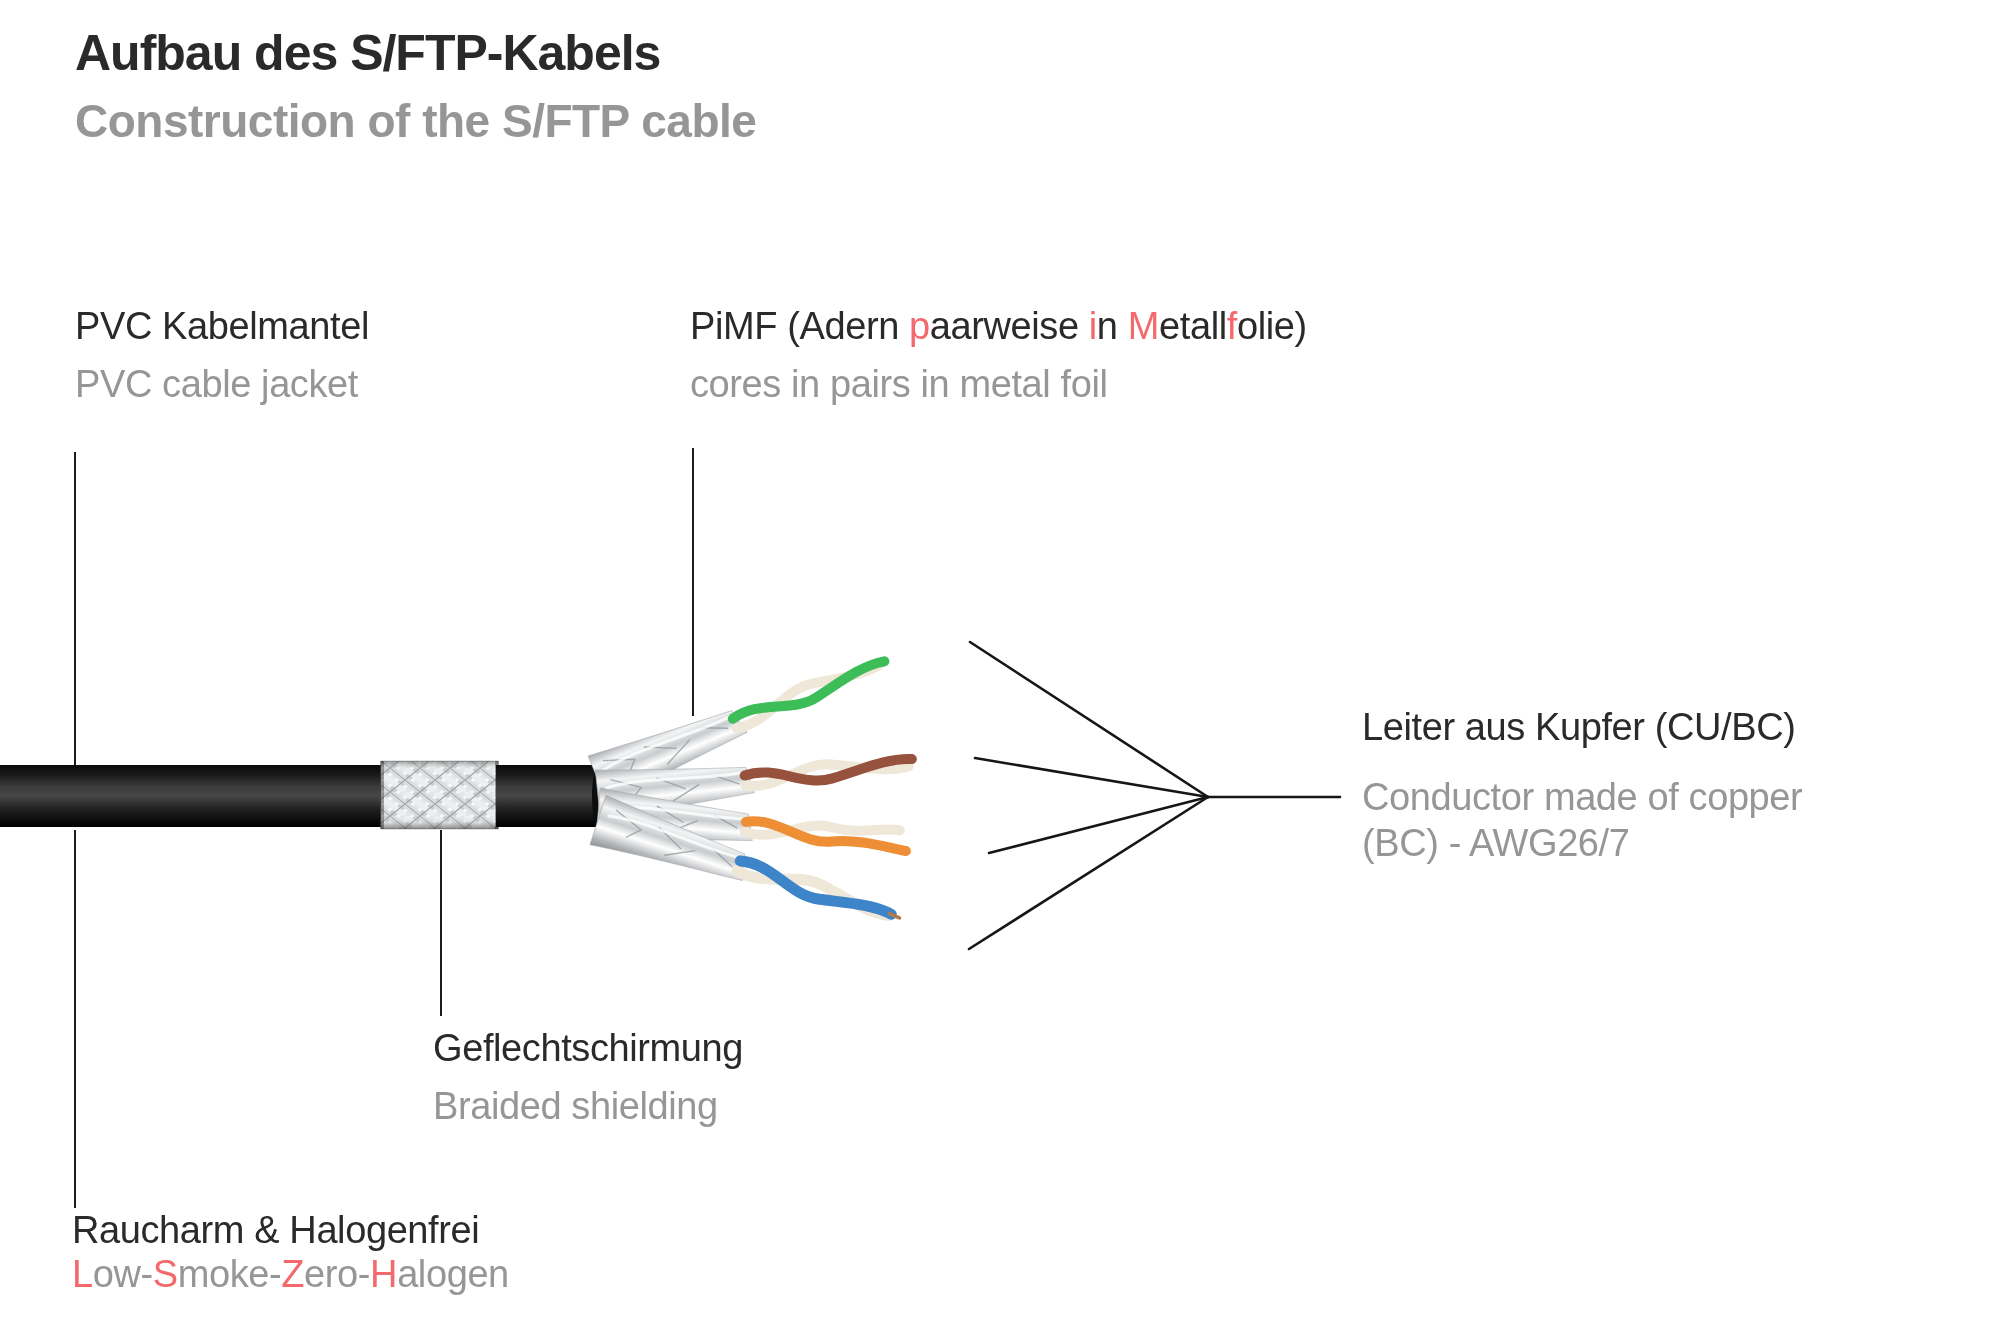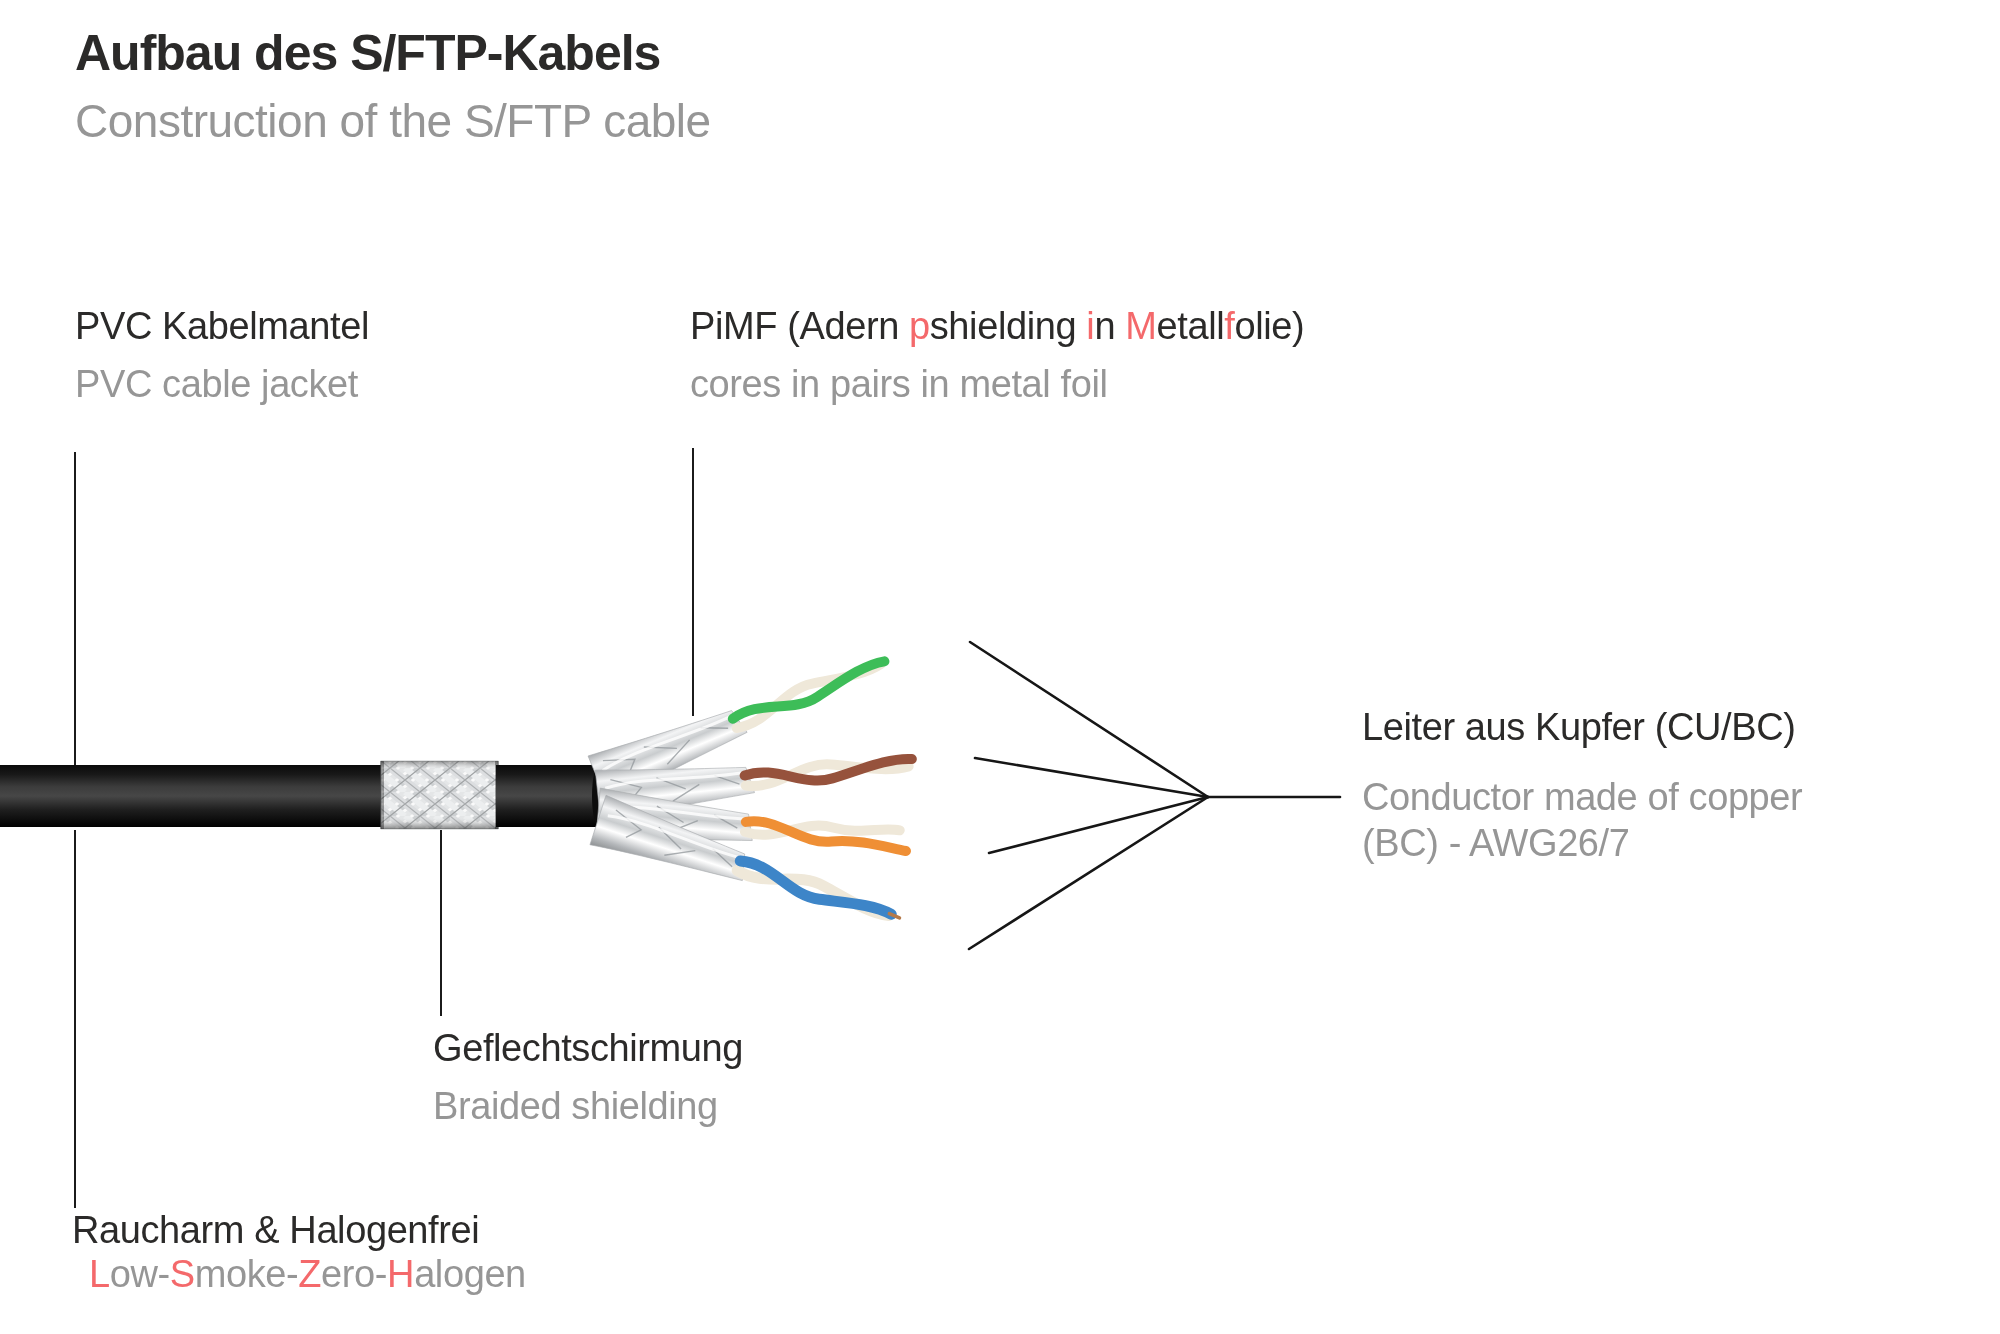--- a/index.html
+++ b/index.html
@@ -15,21 +15,21 @@
   }
   .canvas{position:absolute;left:0;top:0;width:2000px;height:1134px;background:#fff;}
 
   .title{
     position:absolute;left:75px;top:24px;
     font-size:50px;font-weight:bold;letter-spacing:-1px;color:var(--dark);
     white-space:nowrap;
   }
   .subtitle{
     position:absolute;left:75px;top:94px;
-    font-size:46px;font-weight:normal;letter-spacing:-0.5px;color:var(--gray);
+    font-size:46px;font-weight:bold;letter-spacing:-0.5px;color:var(--gray);
     white-space:nowrap;
   }
 
   .lbl{position:absolute;font-size:38px;letter-spacing:-0.4px;white-space:nowrap;line-height:1.18;}
   .lbl-dark{color:var(--dark);}
   .lbl-gray{color:var(--gray);text-align:right;}
 
   .seg-dark{color:var(--dark);}
   .seg-gray{color:var(--gray);}
   .seg-red{color:var(--red);}
@@ -46,21 +46,21 @@
 <body>
 
 <div class="canvas">
 
   <div class="title">Aufbau des S/FTP-Kabels</div>
   <div class="subtitle">Construction of the S/FTP cable</div>
 
   <div class="lbl lbl-dark" style="left:75px;top:304px;">PVC Kabelmantel</div>
   <div class="lbl lbl-gray" style="left:75px;top:362px;">PVC cable jacket</div>
 
-  <div class="lbl" style="left:690px;top:304px;"><span class="seg-dark">PiMF (Adern </span><span class="seg-red">p</span><span class="seg-dark">shielding </span><span class="seg-red">i</span><span class="seg-dark">n </span><span class="seg-red">M</span><span class="seg-dark">etall</span><span class="seg-red">f</span><span class="seg-dark">olie)</span></div>
+  <div class="lbl" style="left:690px;top:304px;"><span class="seg-dark">PiMF (Adern </span><span class="seg-red">p</span><span class="seg-dark">aarweise </span><span class="seg-red">i</span><span class="seg-dark">n </span><span class="seg-red">M</span><span class="seg-dark">etall</span><span class="seg-red">f</span><span class="seg-dark">olie)</span></div>
   <div class="lbl lbl-gray" style="left:690px;top:362px;">cores in pairs in metal foil</div>
 
   <div class="leader" style="left:74px;top:452px;height:313px;"></div>
   <div class="leader" style="left:692px;top:448px;height:268px;"></div>
   <div class="leader" style="left:440px;top:830px;height:186px;"></div>
   <div class="leader" style="left:74px;top:830px;height:378px;"></div>
 
   <svg class="cable-svg" viewBox="0 0 1400 440">
     <defs>
       <linearGradient id="jgrad" x1="0" y1="0" x2="0" y2="1">
@@ -156,15 +156,15 @@
     <div class="en">
       <div>Conductor made of copper</div>
       <div>(BC) - AWG26/7</div>
     </div>
   </div>
 
   <div class="lbl lbl-dark" style="left:433px;top:1026px;">Geflechtschirmung</div>
   <div class="lbl lbl-gray" style="left:433px;top:1084px;">Braided shielding</div>
 
   <div class="lbl lbl-dark" style="left:72px;top:1208px;">Raucharm &amp; Halogenfrei</div>
-  <div class="lbl" style="left:72px;top:1252px;margin-left:17px;"><span class="seg-red">L</span><span class="seg-gray">ow-</span><span class="seg-red">S</span><span class="seg-gray">moke-</span><span class="seg-red">Z</span><span class="seg-gray">ero-</span><span class="seg-red">H</span><span class="seg-gray">alogen</span></div>
+  <div class="lbl" style="left:72px;top:1252px;"><span class="seg-red">L</span><span class="seg-gray">ow-</span><span class="seg-red">S</span><span class="seg-gray">moke-</span><span class="seg-red">Z</span><span class="seg-gray">ero-</span><span class="seg-red">H</span><span class="seg-gray">alogen</span></div>
 
 </div>
 
 </body></html>

